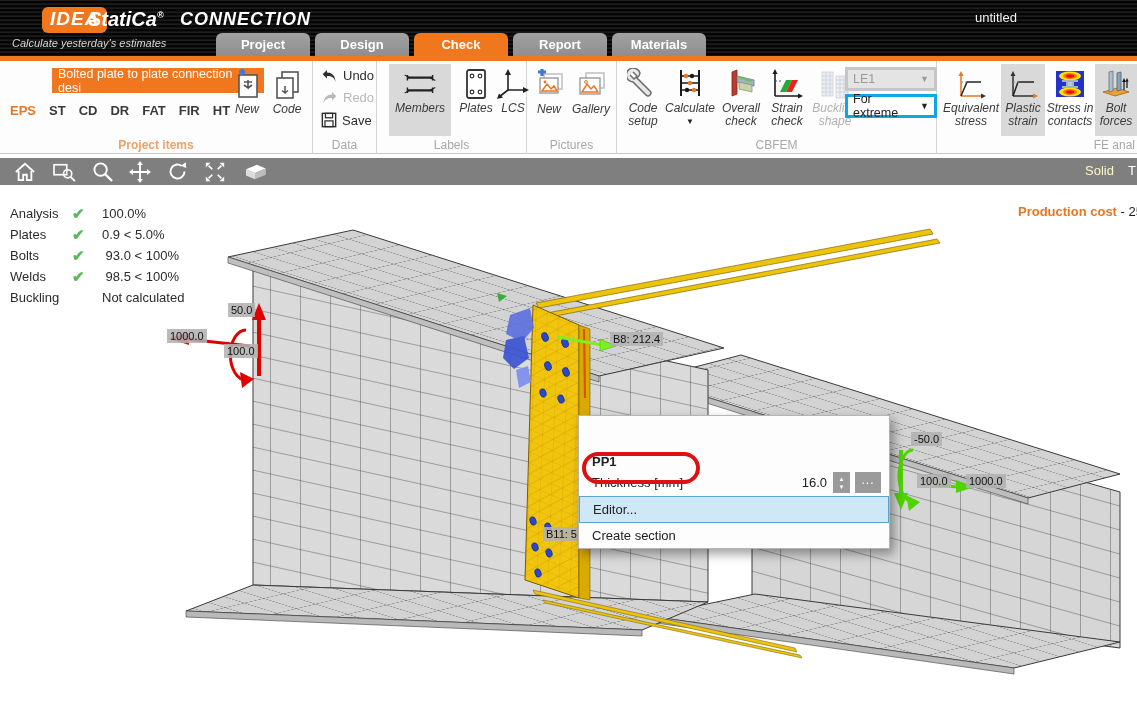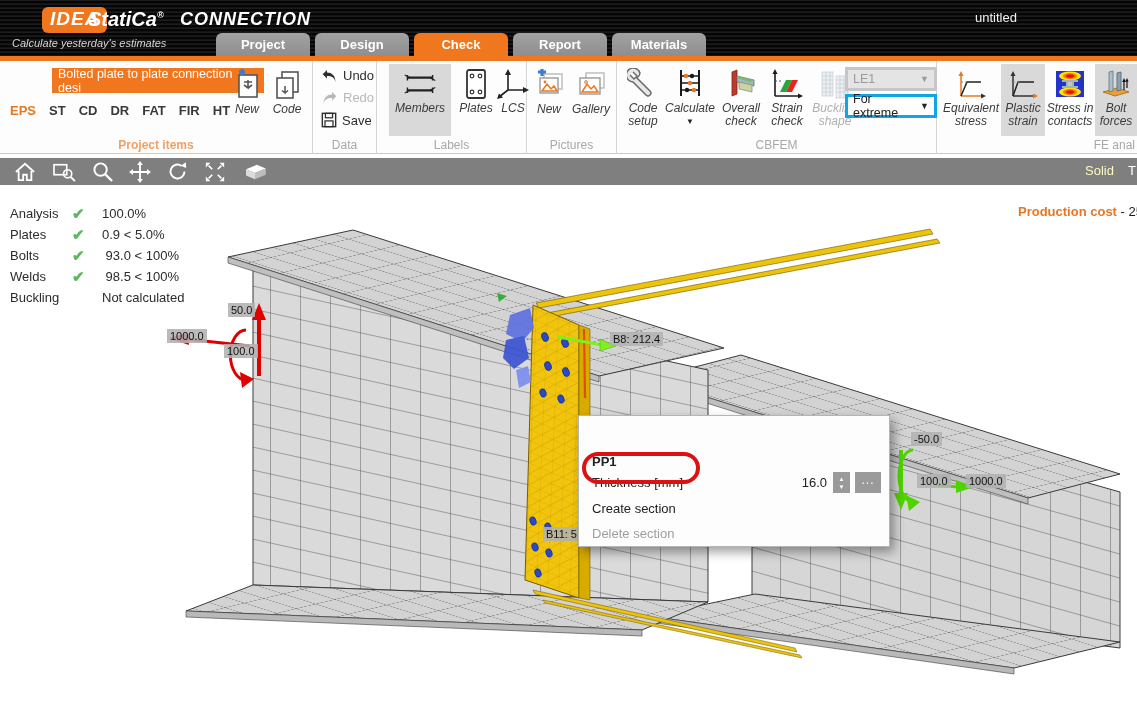--- a/index.html
+++ b/index.html
@@ -531,19 +531,19 @@
       <div class="mtitle">PP1</div>
       <div class="mprop">
         <span>Thickness [mm]</span>
         <span class="pval">16.0</span>
         <span class="spinner">
             <span>▲</span>
             <span>▼</span>
           </span>
         <span class="more-btn">...</span>
       </div>
+      <div class="mitem hl">Editor...</div>
       <div class="mitem">Create section</div>
-      <div class="mitem dis">Delete section</div>
       <div id="annot"></div>
     </div>
 
   </div>
 </div>
 
 </body></html>

